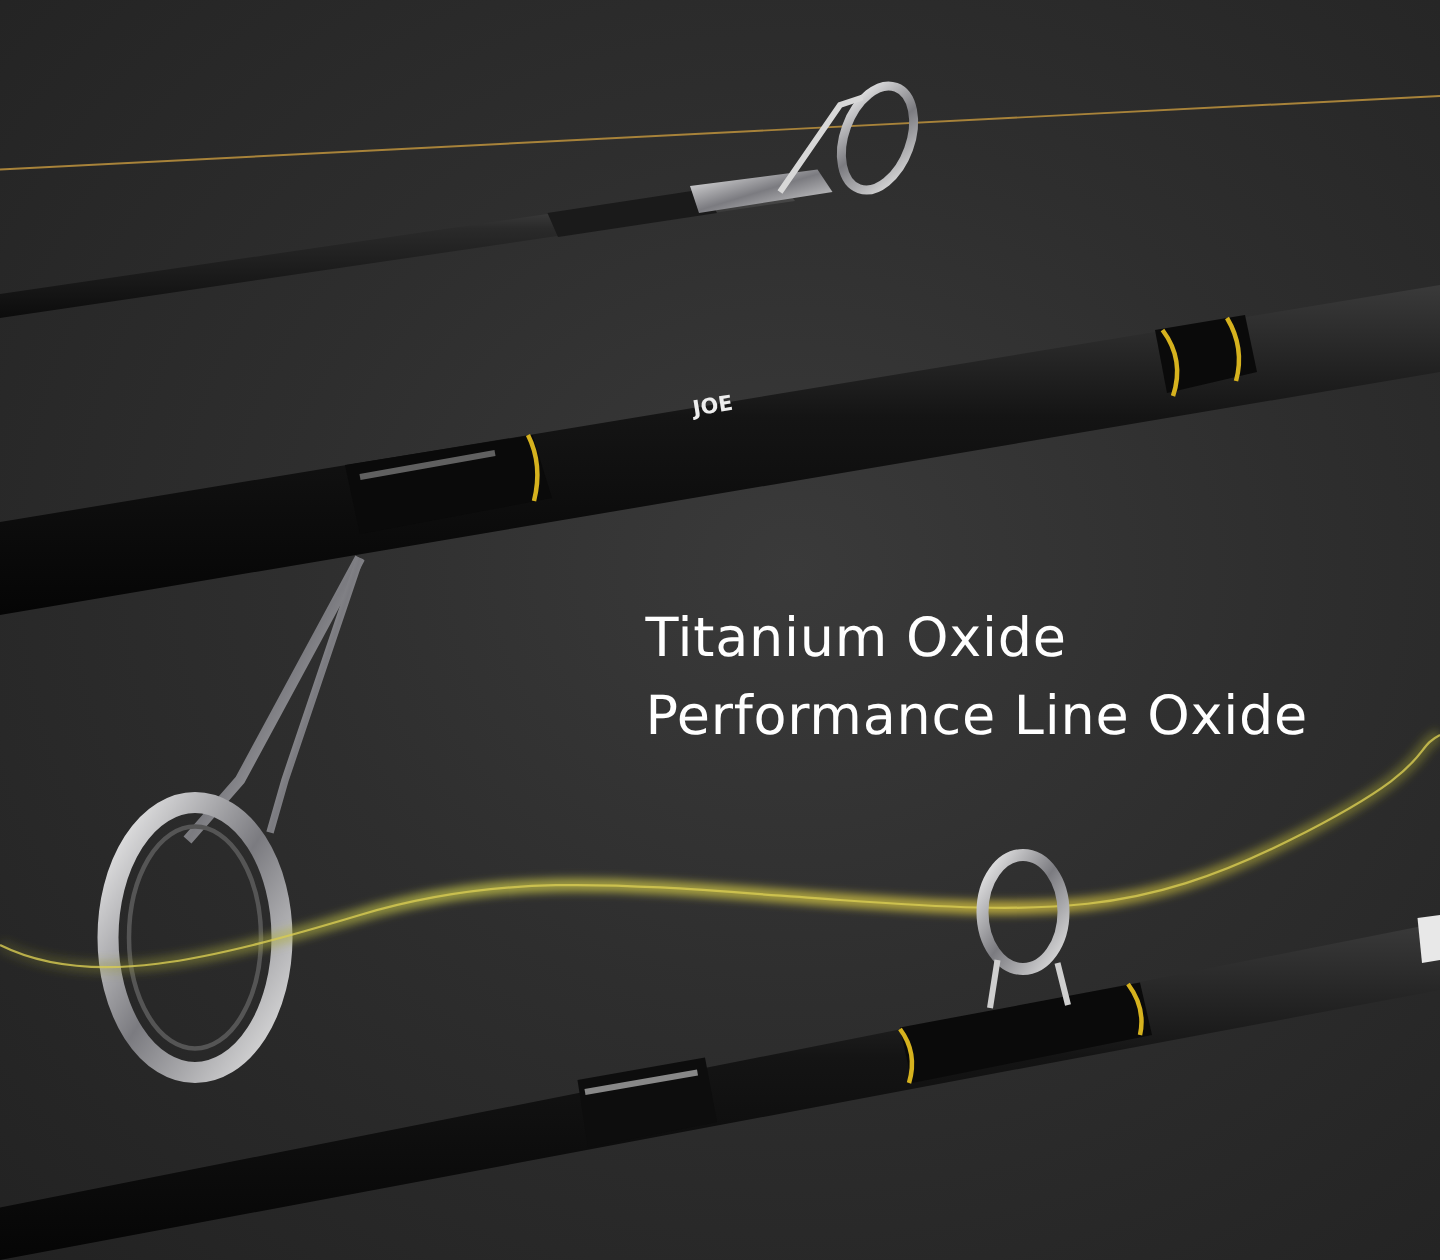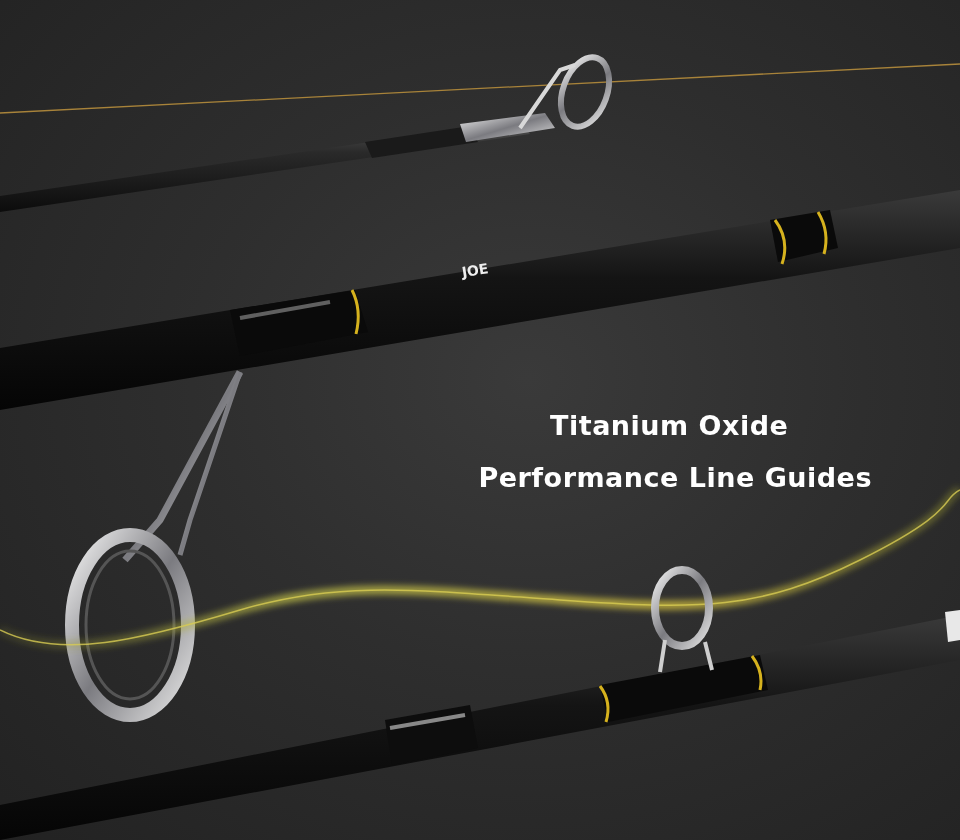--- a/index.html
+++ b/index.html
@@ -3,23 +3,23 @@
 <meta charset="utf-8">
 <style>
   html, body { margin: 0; padding: 0; }
   body { width: 960px; height: 840px; overflow: hidden; background: #2b2b2b; }
   .stage {
     position: relative; width: 960px; height: 840px; overflow: hidden;
     background: radial-gradient(ellipse at 55% 45%, #3a3a3a 0%, #2e2e2e 45%, #222 100%);
   }
   .art { position: absolute; left: 0; top: 0; width: 960px; height: 840px; }
   .headline {
-    position: absolute; right: 90px; top: 400px; text-align: center;
+    position: absolute; right: 90px; top: 400px; text-align: left;
     color: #ffffff; font-family: "DejaVu Sans", sans-serif;
-    font-size: 27px; line-height: 52px; letter-spacing: 0.5px; font-weight: bold;
+    font-size: 36px; line-height: 52px; letter-spacing: 0.5px;
   }
   .headline .l1 { display: block; padding-right: 10px; }
   .headline .l2 { display: block; margin-right: -2px; }
 </style>
 </head>
 <body>
 
 <div class="stage">
   <svg class="art" viewBox="0 0 960 840" xmlns="http://www.w3.org/2000/svg">
     <defs>
@@ -92,15 +92,15 @@
 
     <g>
       <ellipse cx="682" cy="608" rx="27" ry="38" fill="none" stroke="url(#metal)" stroke-width="8"></ellipse>
       <path d="M665 640 L660 672" stroke="#cfcfcf" stroke-width="4"></path>
       <path d="M705 642 L712 670" stroke="#cfcfcf" stroke-width="4"></path>
     </g>
   </svg>
 
   <div class="headline">
     <span class="l1">Titanium Oxide</span>
-    <span class="l2">Performance Line Guides</span>
+    <span class="l2">Performance Line Oxide</span>
   </div>
 </div>
 
 </body></html>

